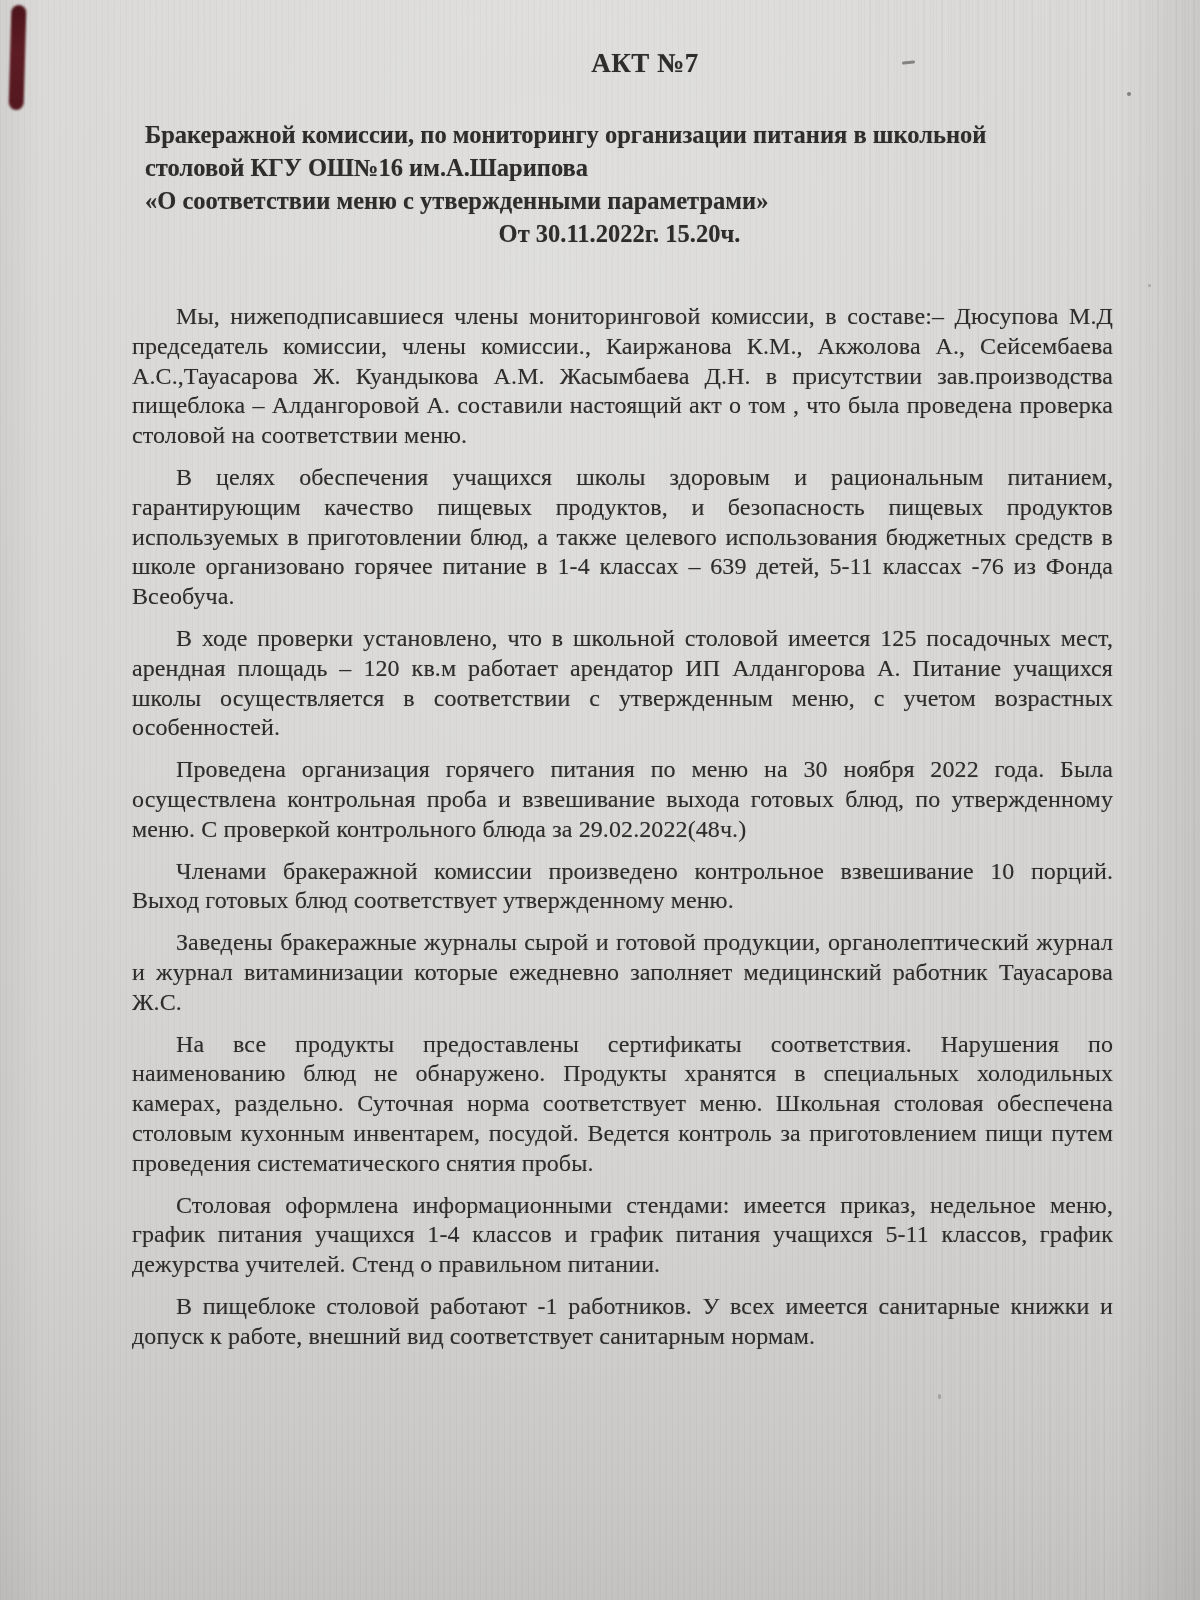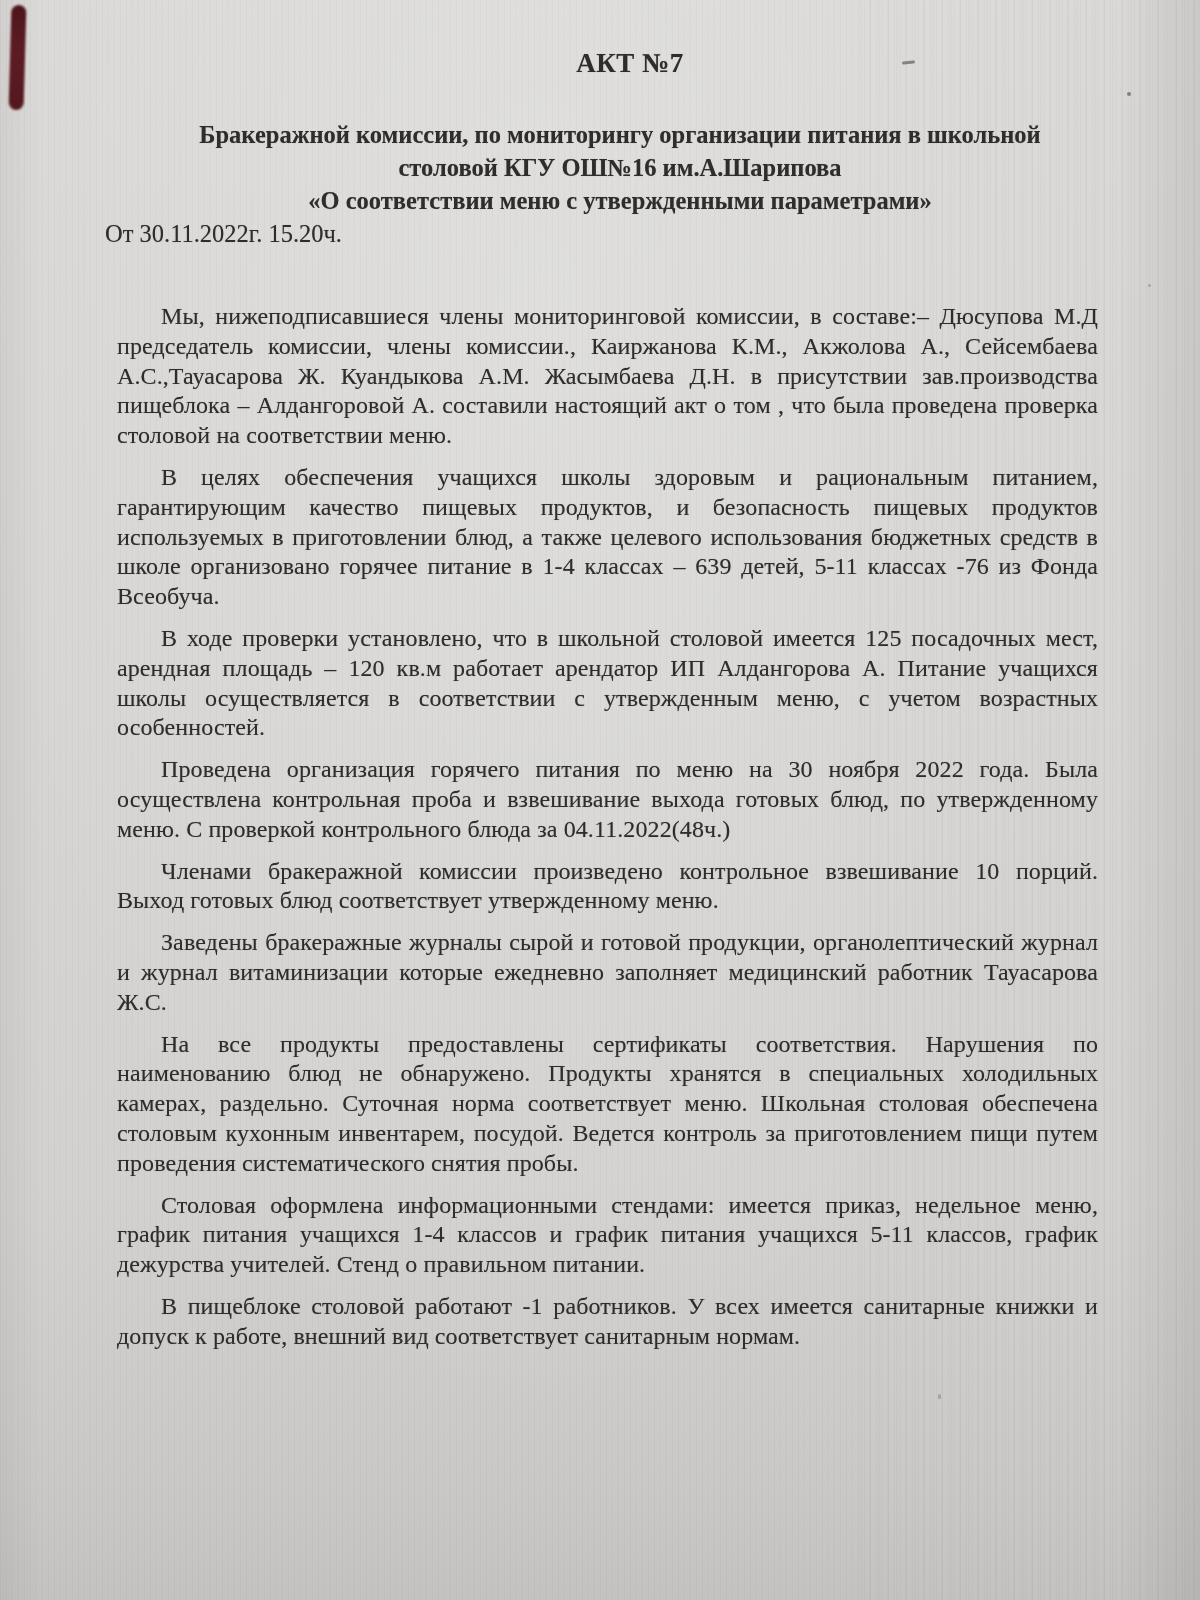--- a/index.html
+++ b/index.html
@@ -48,43 +48,42 @@
     filter: blur(0.8px);
   }
   .speck { position: absolute; background: rgba(62,60,58,0.55); border-radius: 50%; }
   .speck.dash { width: 13px; height: 3px; left: 902px; top: 61px; border-radius: 2px; transform: rotate(-6deg); }
   .speck.s2 { width: 4px; height: 4px; left: 1127px; top: 92px; }
   .speck.s3 { width: 3px; height: 3px; left: 1148px; top: 284px; opacity: 0.5; }
   .speck.s4 { width: 3px; height: 5px; left: 938px; top: 1394px; opacity: 0.5; border-radius: 2px; }
 
   .content {
     position: absolute;
-    left: 105px;
+    left: 120px;
     top: 46px;
     width: 1005px;
   }
   .doc-title {
     margin: 0 0 38px 0;
     padding-left: 45px;
     text-align: center;
     font-size: 27px;
     font-weight: bold;
     line-height: 34px;
     letter-spacing: 0.5px;
   }
   .heading-block {
-    text-align: center;
     font-weight: bold;
     font-size: 24.5px;
     line-height: 33px;
     padding-left: 25px;
   }
   .date-line {
-    text-align: left;
-    font-weight: normal;
+    text-align: center;
+    font-weight: bold;
     font-size: 24.5px;
     line-height: 33px;
     padding-right: 6px;
   }
   .doc-body {
     margin-top: 52px;
     font-size: 24px;
     line-height: 29.8px;
     text-align: justify;
     letter-spacing: 0.1px;
@@ -117,21 +116,21 @@
       <div>Бракеражной комиссии, по мониторингу организации питания в школьной</div>
       <div>столовой КГУ ОШ№16 им.А.Шарипова</div>
       <div>«О соответствии меню с утвержденными параметрами»</div>
     </div>
     <div class="date-line">От 30.11.2022г. 15.20ч.</div>
 
     <div class="doc-body">
       <p>Мы, нижеподписавшиеся члены мониторинговой комиссии, в составе:– Дюсупова М.Д председатель комиссии, члены комиссии., Каиржанова К.М., Акжолова А., Сейсембаева А.С.,Тауасарова Ж. Куандыкова А.М. Жасымбаева Д.Н. в присутствии зав.производства пищеблока – Алдангоровой А. составили настоящий акт о том , что была проведена проверка столовой на соответствии меню.</p>
       <p>В целях обеспечения учащихся школы здоровым и рациональным питанием, гарантирующим качество пищевых продуктов, и безопасность пищевых продуктов используемых в приготовлении блюд, а также целевого использования бюджетных средств в школе организовано горячее питание в 1-4 классах – 639 детей, 5-11 классах -76 из Фонда Всеобуча.</p>
       <p>В ходе проверки установлено, что в школьной столовой имеется 125 посадочных мест, арендная площадь – 120 кв.м работает арендатор ИП Алдангорова А. Питание учащихся школы осуществляется в соответствии с утвержденным меню, с учетом возрастных особенностей.</p>
-      <p>Проведена организация горячего питания по меню на 30 ноября 2022 года. Была осуществлена контрольная проба и взвешивание выхода готовых блюд, по утвержденному меню. С проверкой контрольного блюда за 04.11.2022(48ч.)</p>
+      <p>Проведена организация горячего питания по меню на 30 ноября 2022 года. Была осуществлена контрольная проба и взвешивание выхода готовых блюд, по утвержденному меню. С проверкой контрольного блюда за 29.02.2022(48ч.)</p>
       <p>Членами бракеражной комиссии произведено контрольное взвешивание 10 порций. Выход готовых блюд соответствует утвержденному меню.</p>
       <p>Заведены бракеражные журналы сырой и готовой продукции, органолептический журнал и журнал витаминизации которые ежедневно заполняет медицинский работник Тауасарова Ж.С.</p>
       <p>На все продукты предоставлены сертификаты соответствия. Нарушения по наименованию блюд не обнаружено. Продукты хранятся в специальных холодильных камерах, раздельно. Суточная норма соответствует меню. Школьная столовая обеспечена столовым кухонным инвентарем, посудой. Ведется контроль за приготовлением пищи путем проведения систематического снятия пробы.</p>
       <p>Столовая оформлена информационными стендами: имеется приказ, недельное меню, график питания учащихся 1-4 классов и график питания учащихся 5-11 классов, график дежурства учителей. Стенд о правильном питании.</p>
       <p>В пищеблоке столовой работают -1 работников. У всех имеется санитарные книжки и допуск к работе, внешний вид соответствует санитарным нормам.</p>
     </div>
   </div>
 </div>
 
 </body></html>

